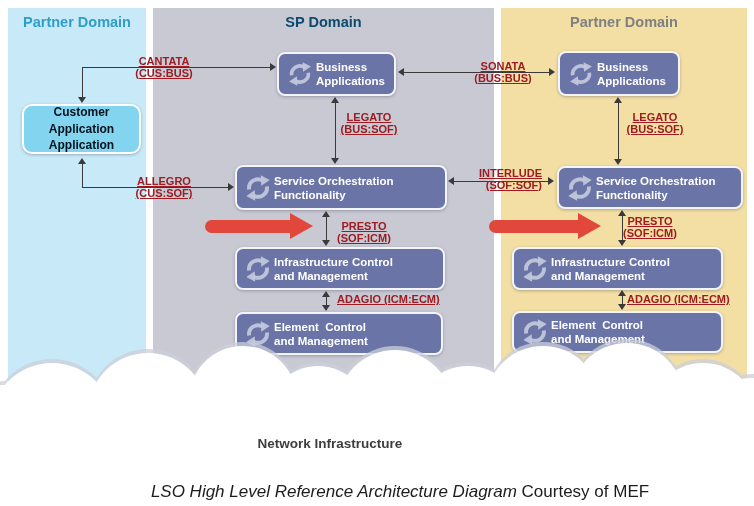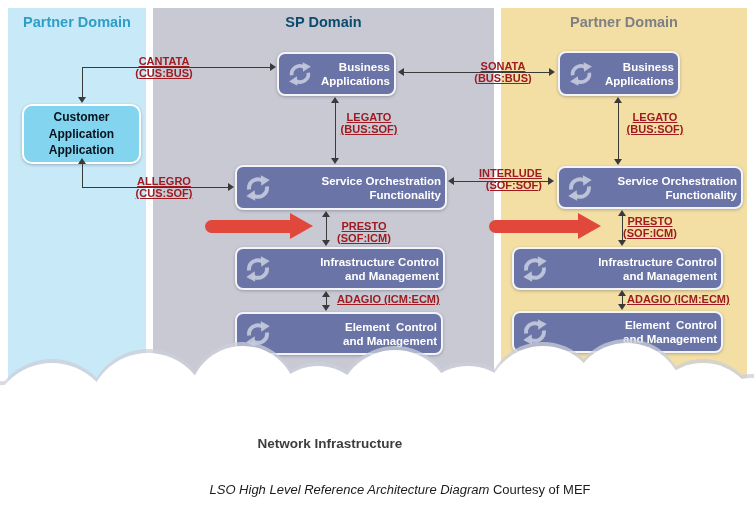--- a/index.html
+++ b/index.html
@@ -15,21 +15,21 @@
   .band-customer .band-header{color:#2f9ec6;}
   .band-sp .band-header{color:#0c4a6e;}
   .band-partner .band-header{color:#7f8084;}
 
   .pbox{
     position:absolute;box-sizing:border-box;background:#6b74a6;
     border:2px solid #f2f4f8;border-radius:8px;color:#fff;font-weight:bold;
     display:flex;align-items:center;box-shadow:0 1px 3px rgba(60,60,80,.35);
   }
   .pbox .icon{flex:0 0 32px;margin-left:5px;display:flex;align-items:center;justify-content:center;}
-  .pbox .txt{flex:1;text-align:right;font-size:11.5px;line-height:14px;padding-right:4px;}
+  .pbox .txt{flex:1;text-align:left;font-size:11.5px;line-height:14px;padding-right:4px;}
   .box-line{display:block;white-space:pre;}
 
   .cac{
     position:absolute;box-sizing:border-box;background:#82d4ef;
     border:2px solid #ffffff;border-radius:10px;color:#07121f;font-weight:bold;
     font-size:12px;line-height:16.5px;text-align:center;
     display:flex;flex-direction:column;justify-content:center;
     box-shadow:0 1px 3px rgba(60,60,80,.35);
   }
 
@@ -44,39 +44,39 @@
   .ah-up{border-left:4px solid transparent;border-right:4px solid transparent;border-bottom:6px solid #3a3a3a;}
   .ah-down{border-left:4px solid transparent;border-right:4px solid transparent;border-top:6px solid #3a3a3a;}
 
   .red-body{position:absolute;height:13px;background:#e2473b;border-radius:7px 0 0 7px;}
   .red-head{position:absolute;width:0;height:0;border-top:13px solid transparent;border-bottom:13px solid transparent;border-left:23px solid #e2473b;}
 
   .cloud-svg{position:absolute;left:0;top:330px;}
   .cloud-label{position:absolute;left:230px;top:436px;width:200px;text-align:center;
     font-weight:bold;font-size:13.5px;color:#3d3d3d;}
   .caption{position:absolute;left:50px;top:482px;width:700px;text-align:center;
-    font-size:13px;color:#1c1c1c;}
+    font-size:17px;color:#1c1c1c;}
   .caption .it{font-style:italic;}
 </style>
 </head>
 <body>
 
 <div id="stage">
 
   <div class="band band-customer">
     <span class="band-header">Partner Domain</span>
   </div>
   <div class="band band-sp">
     <span class="band-header">SP Domain</span>
   </div>
   <div class="band band-partner">
     <span class="band-header">Partner Domain</span>
   </div>
 
-  <div class="cac" style="left:22px;top:104px;width:119px;height:60px;">
+  <div class="cac" style="left:22px;top:104px;width:119px;height:50px;">
     <span class="box-line">Customer</span>
     <span class="box-line">Application</span>
     <span class="box-line">Application</span>
   </div>
 
   <div class="pbox" style="left:277px;top:52px;width:119px;height:44px;">
     <span class="icon">
       <svg width="28" height="28" viewBox="0 0 32 32">
         <g stroke="#c3c9dc" stroke-width="4.2" fill="none" opacity="0.92">
           <path d="M 6.5,17.5 A 9.5,9.5 0 0 1 21,8.2"></path>

